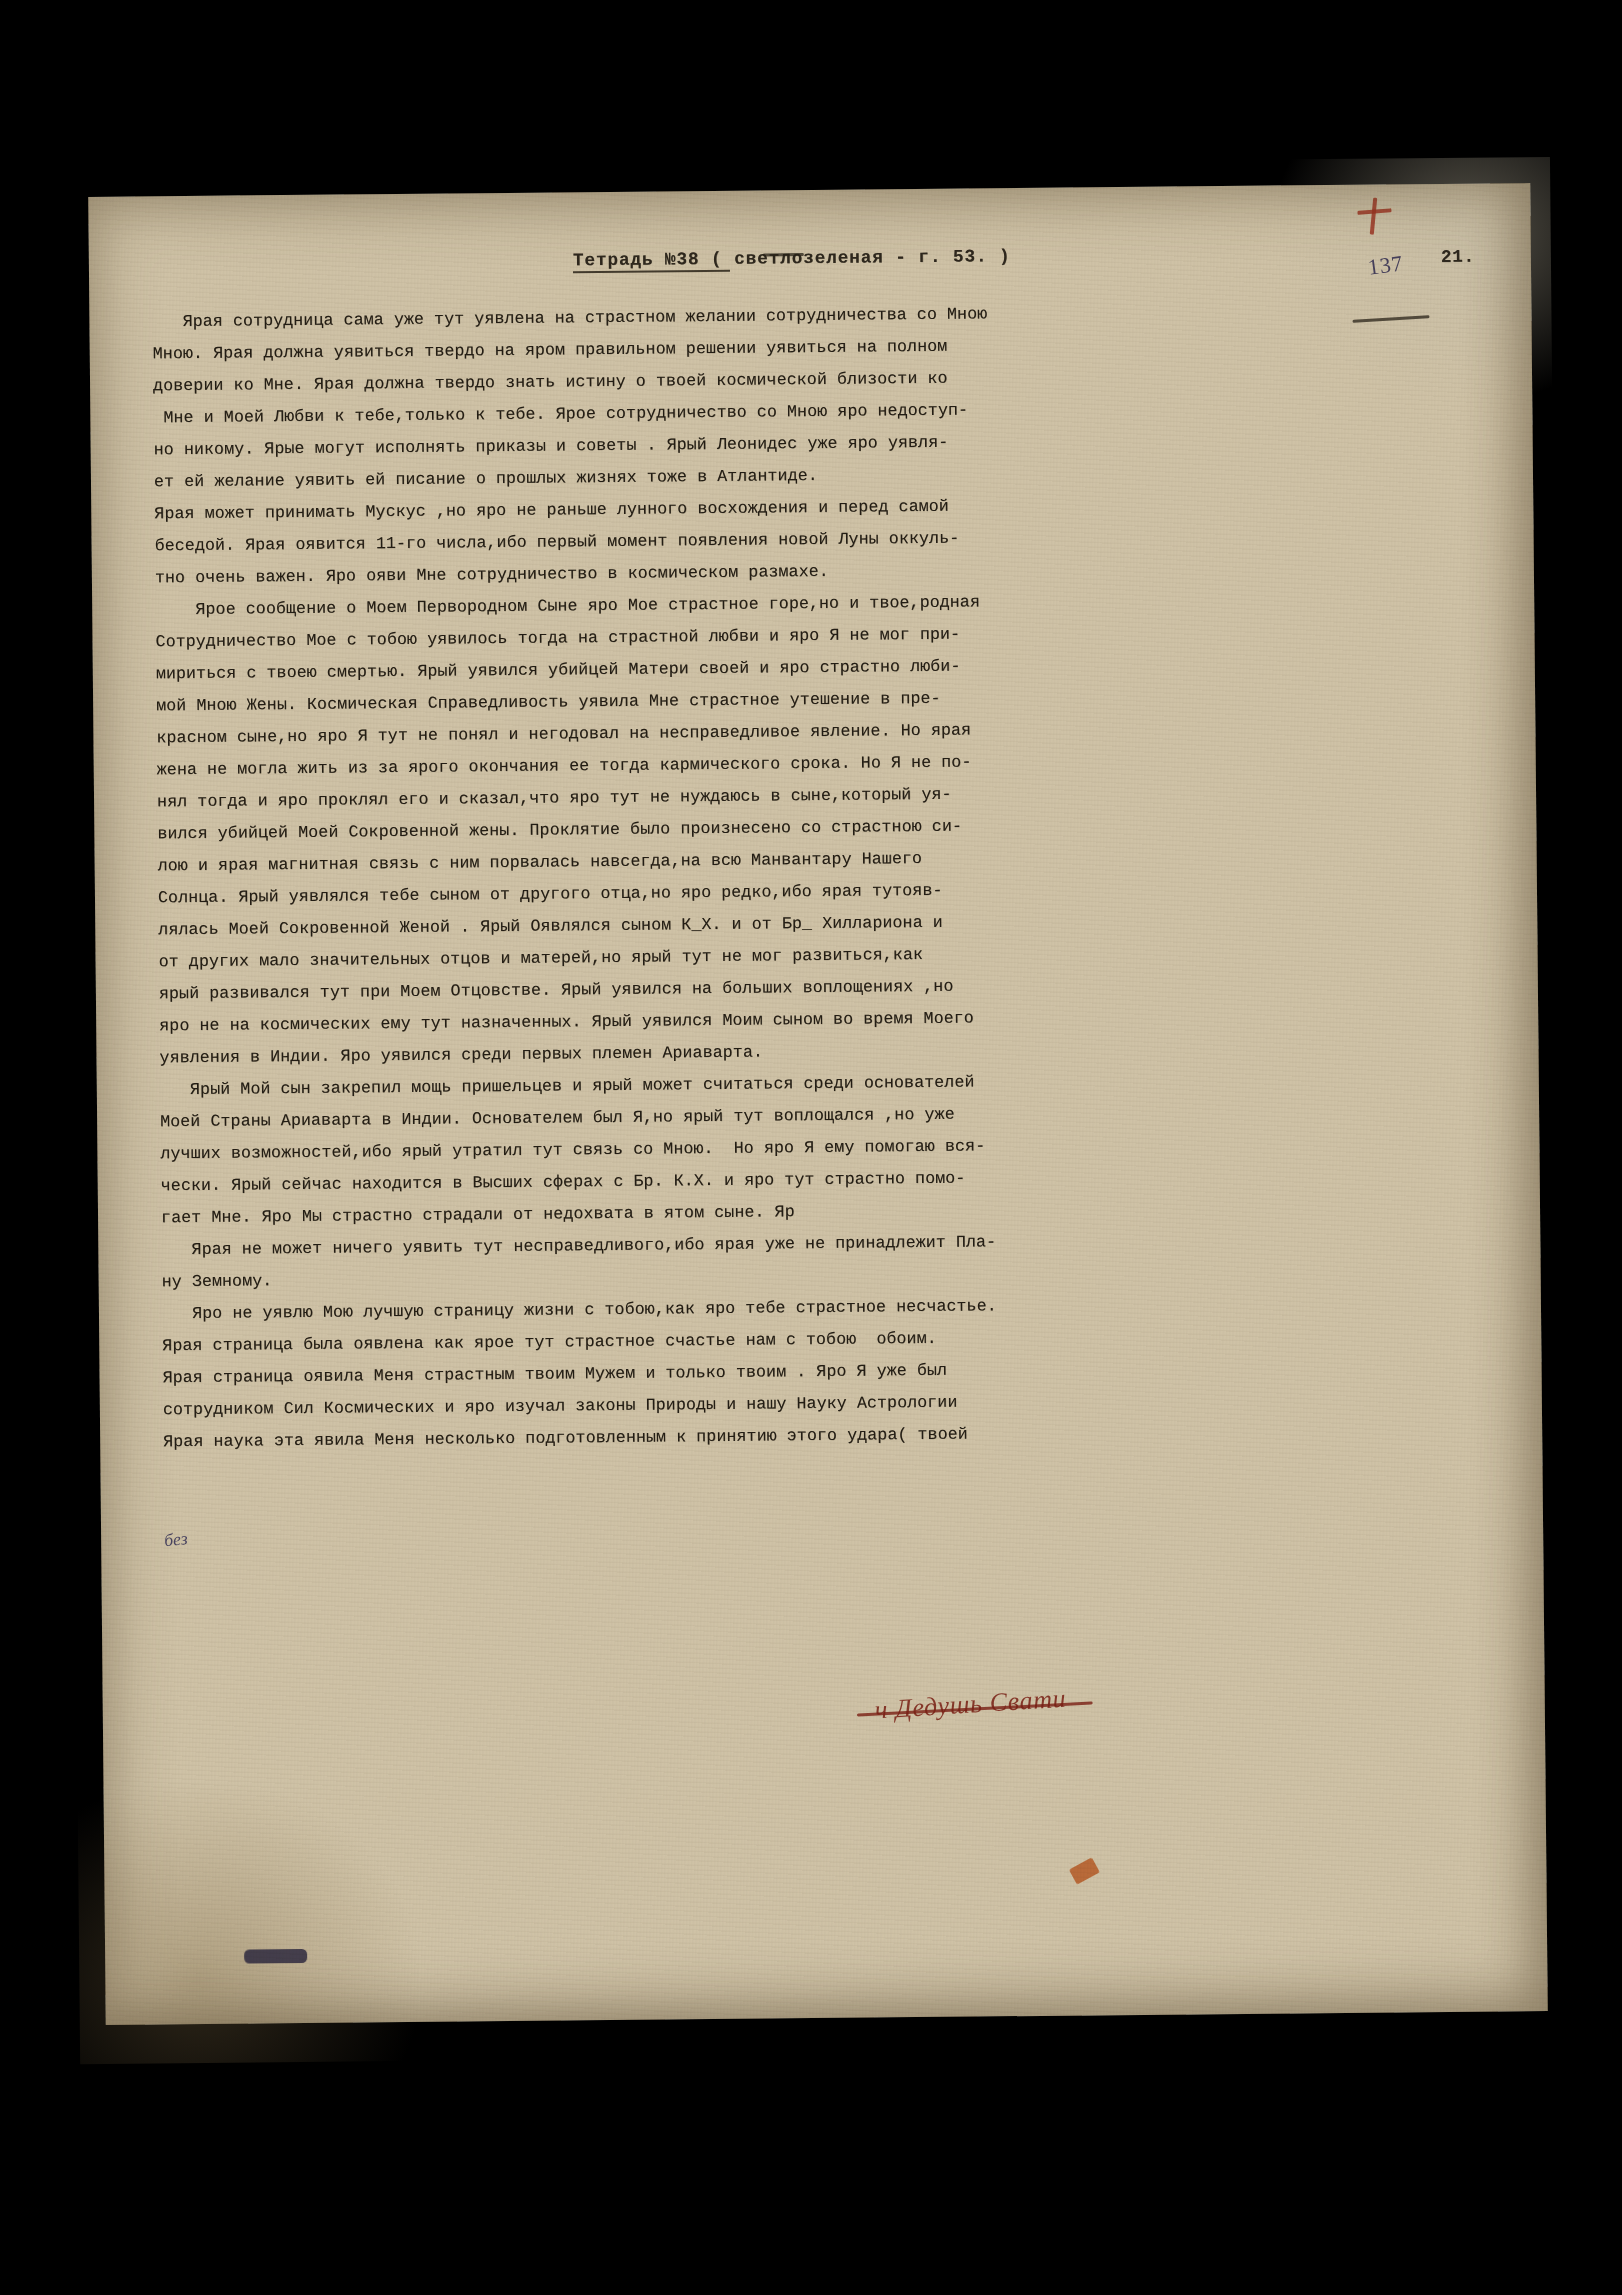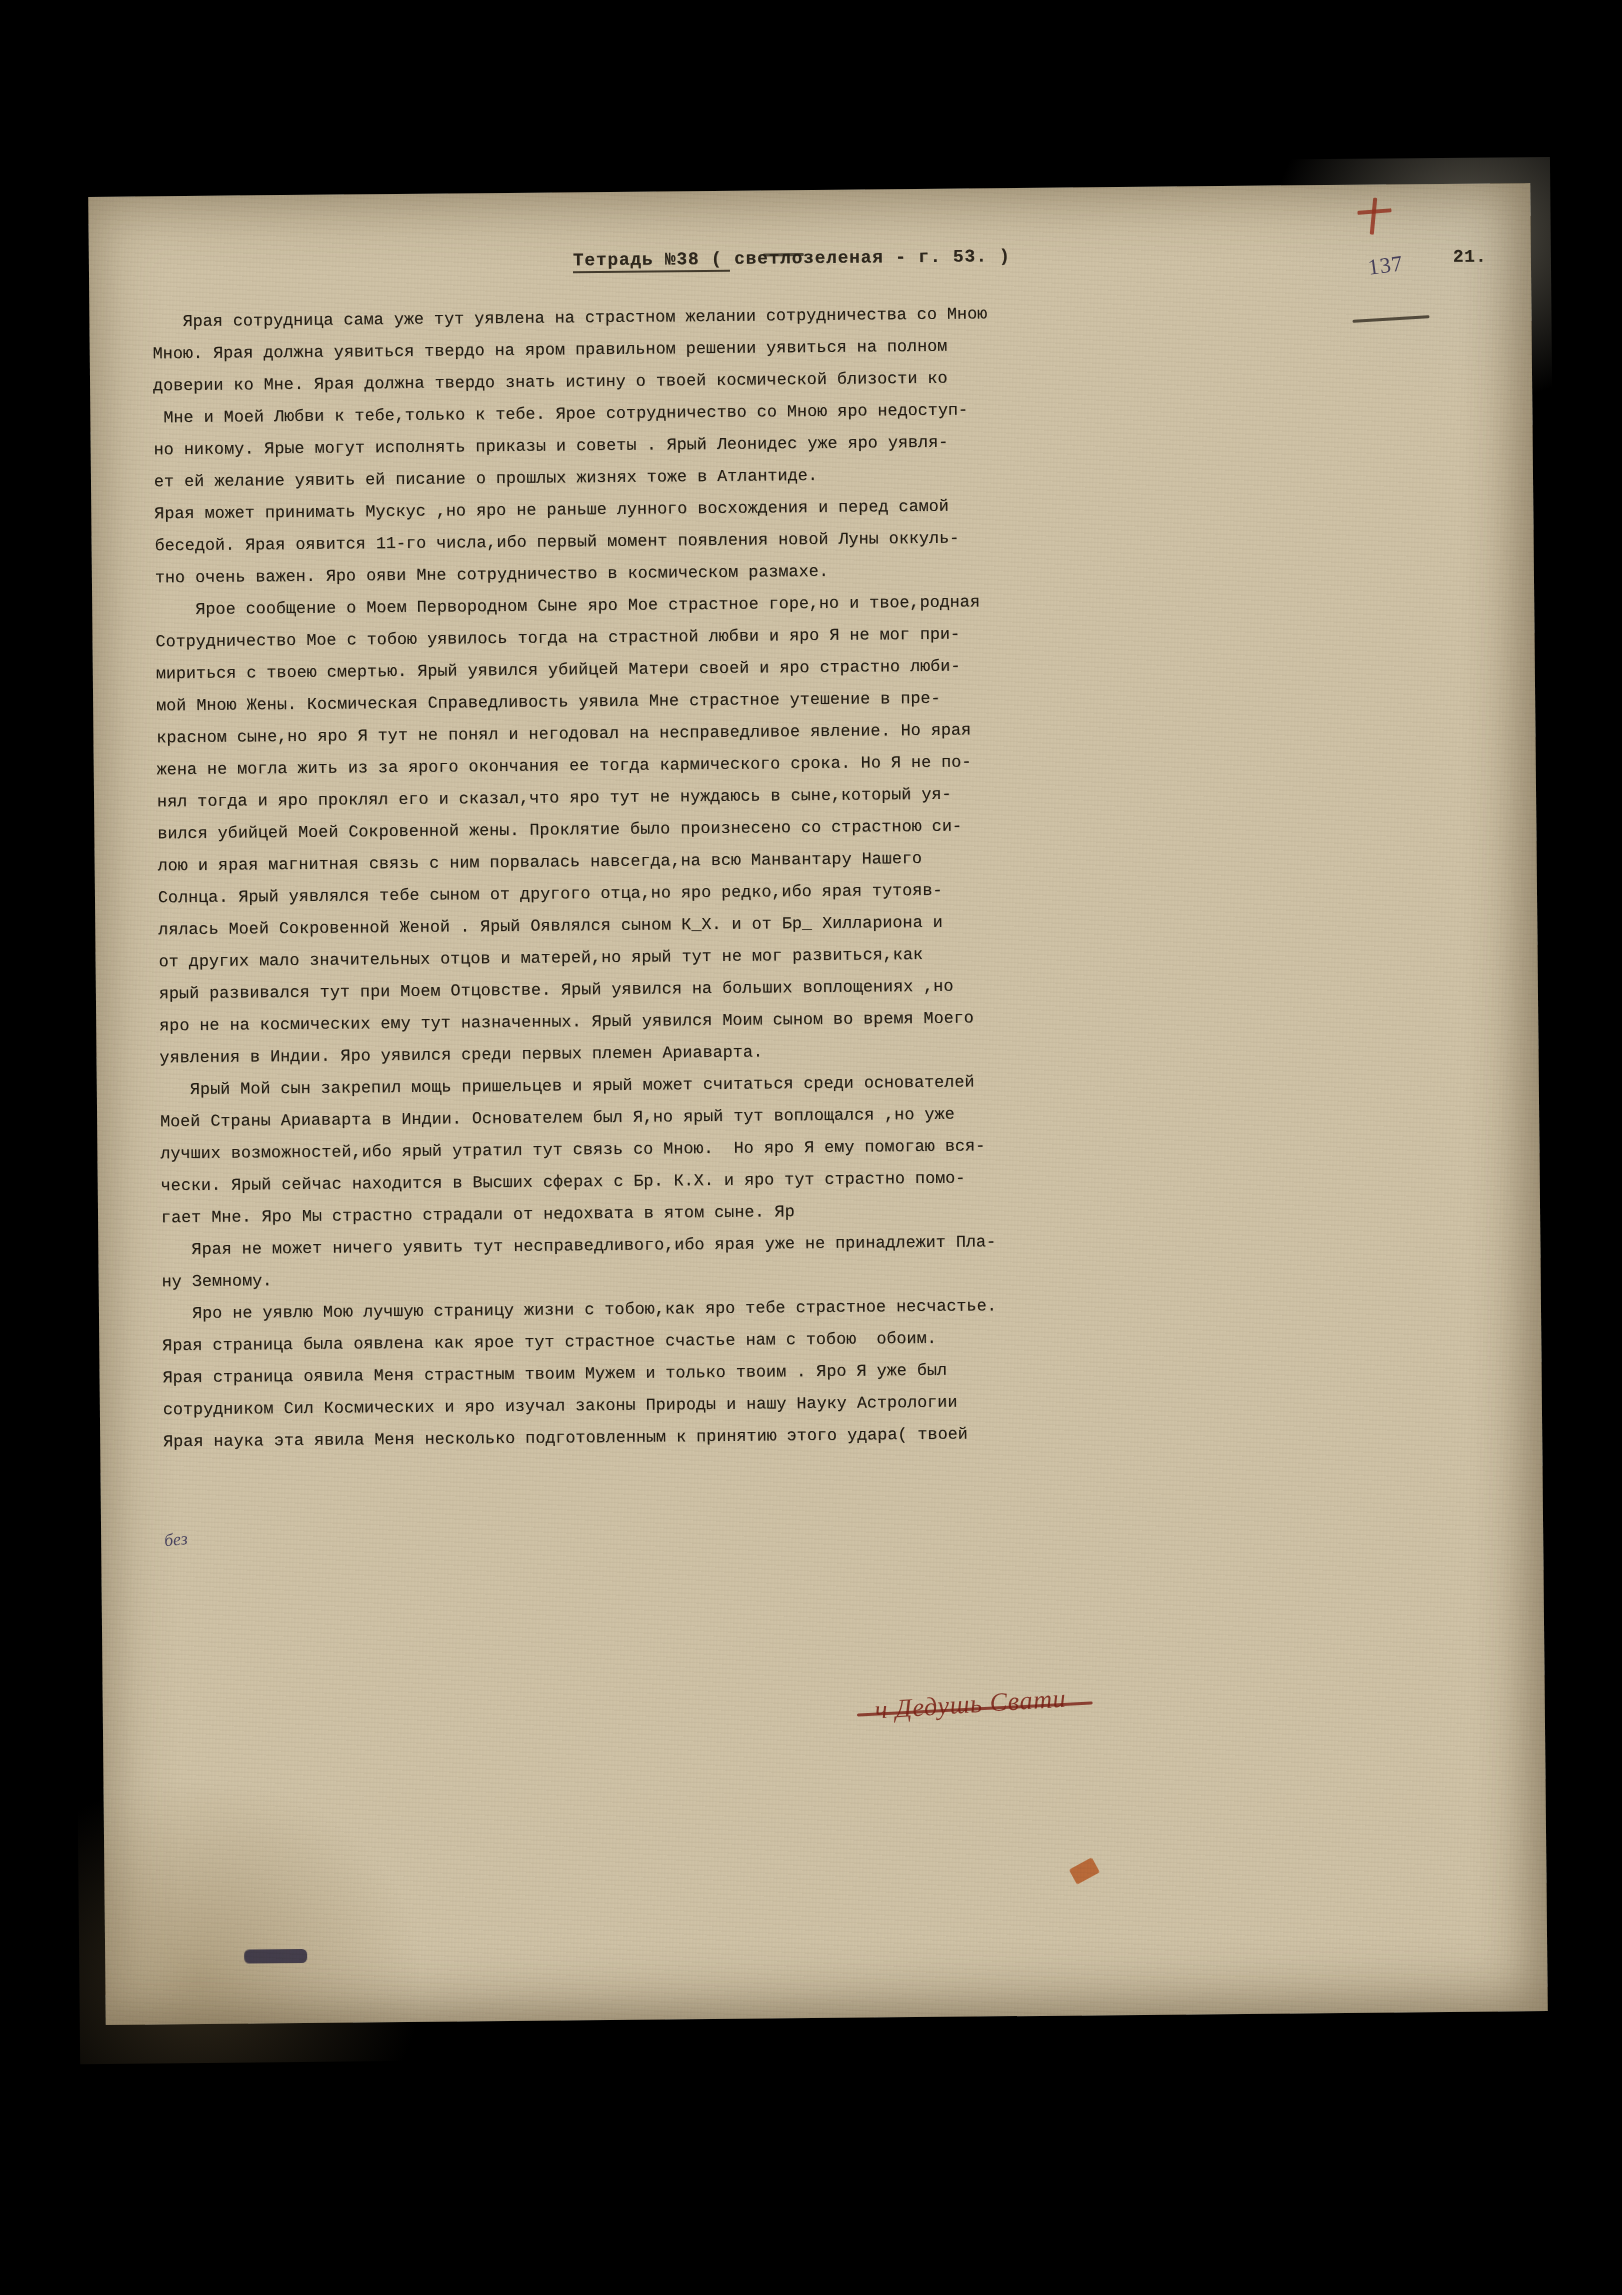--- a/index.html
+++ b/index.html
@@ -86,21 +86,21 @@
   #header-underline {
     position: absolute;
     left: 484px;
     top: 79px;
     width: 157px;
     border-bottom: 2px solid #2a2318;
     opacity: 0.85;
   }
   #page-number {
     position: absolute;
-    right: 44px;
+    right: 56px;
     top: 63px;
     font-size: 17.7px;
     font-weight: bold;
     letter-spacing: 0.7px;
   }
   #archive-number {
     position: absolute;
     right: 128px;
     top: 68px;
     font-family: "Liberation Serif", serif;

